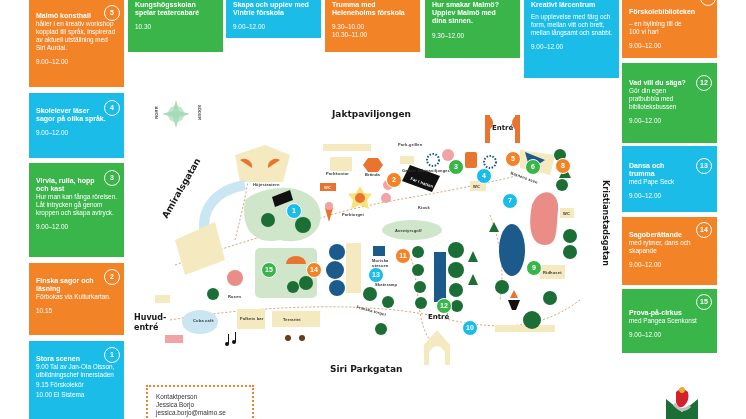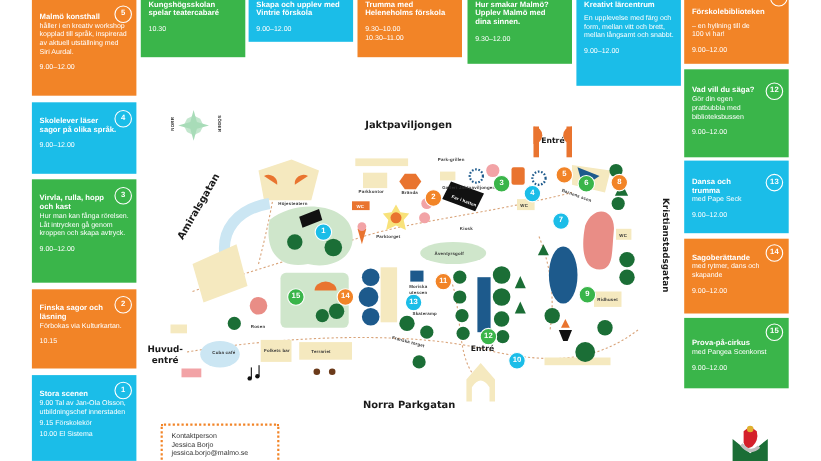--- a/index.html
+++ b/index.html
@@ -241,28 +241,28 @@
       </g>
     <g fill="#111">
         <circle cx="227" cy="344" r="2"></circle>
         <circle cx="234" cy="342" r="2"></circle>
         <rect x="228" y="334" width="1" height="10"></rect>
         <rect x="235" y="332" width="1" height="10"></rect>
       </g>
   </svg>
 
   <div class="street" style="left:332px;top:109px;font-size:9px;">Jaktpaviljongen</div>
-  <div class="street" style="left:330px;top:364px;font-size:9px;">Norra Parkgatan</div>
+  <div class="street" style="left:330px;top:364px;font-size:9px;">Siri Parkgatan</div>
   <div class="street" style="left:160px;top:215px;font-size:9px;transform:rotate(-60deg);transform-origin:left top;">Amiralsgatan</div>
   <div class="street" style="left:610px;top:180px;font-size:8px;transform:rotate(90deg);transform-origin:left top;">Kristianstadsgatan</div>
 
   <div class="lbl" style="left:150px;top:110px;transform:rotate(-90deg);">NORR</div>
   <div class="lbl" style="left:192px;top:110px;transform:rotate(90deg);">SÖDER</div>
 
-  <div class="street" style="left:134px;top:313px;font-size:8px;line-height:10px;text-align:center;"><span>Huvud-</span><br><span>entré</span></div>
+  <div class="street" style="left:134px;top:313px;font-size:8px;line-height:10px;"><span>Huvud-</span><br><span>entré</span></div>
   <div class="street" style="left:492px;top:124px;font-size:7px;">Entré</div>
   <div class="street" style="left:428px;top:313px;font-size:7px;">Entré</div>
 
   <div class="lbl" style="left:253px;top:182px;">Höjesteatern</div>
   <div class="lbl" style="left:326px;top:171px;">Parkkontor</div>
   <div class="lbl" style="left:365px;top:172px;">Brända</div>
   <div class="lbl" style="left:324px;top:185px;color:#fff;">WC</div>
   <div class="lbl" style="left:342px;top:212px;">Parktorget</div>
   <div class="lbl" style="left:398px;top:142px;">Park-grillen</div>
   <div class="lbl" style="left:402px;top:168px;width:50px;">Galleri Jaktpaviljongen</div>

